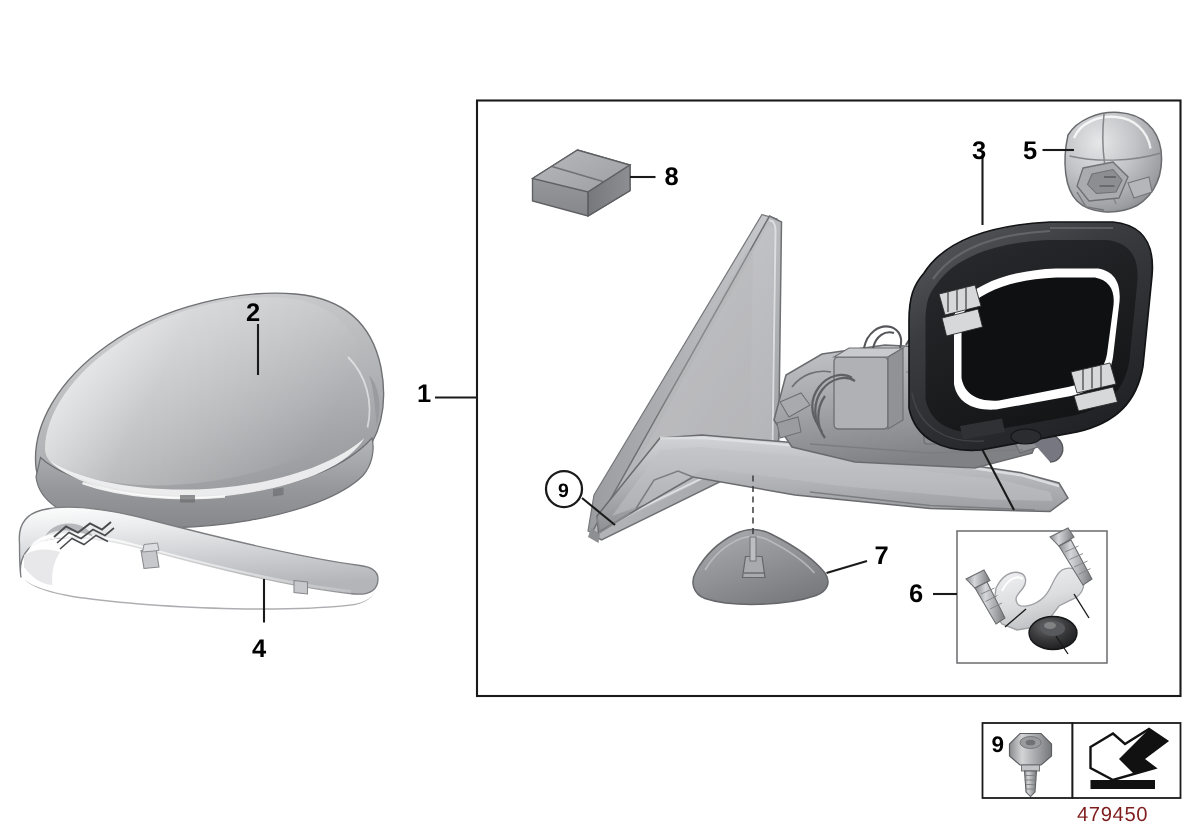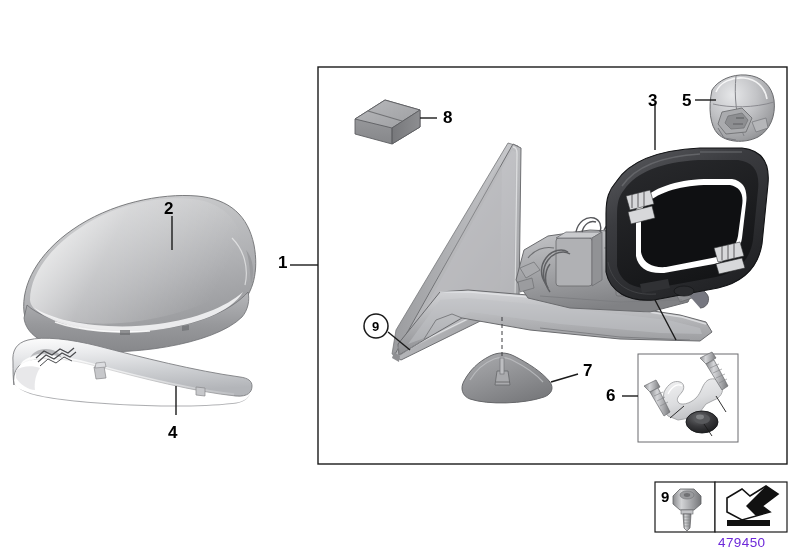--- a/index.html
+++ b/index.html
@@ -30,21 +30,21 @@
     font-weight: bold;
     font-size: 17px;
     color: #000000;
     line-height: 1;
     user-select: none;
   }
   .diagram-id {
     position: absolute;
     font-family: "Liberation Sans", sans-serif;
     font-size: 13.5px;
-    color: #6d28d9;
+    color: #7f1d1d;
     letter-spacing: 0.4px;
     white-space: nowrap;
   }
   .legend-num {
     position: absolute;
     font-family: "Liberation Sans", sans-serif;
     font-weight: bold;
     font-size: 15px;
     color: #000;
   }

